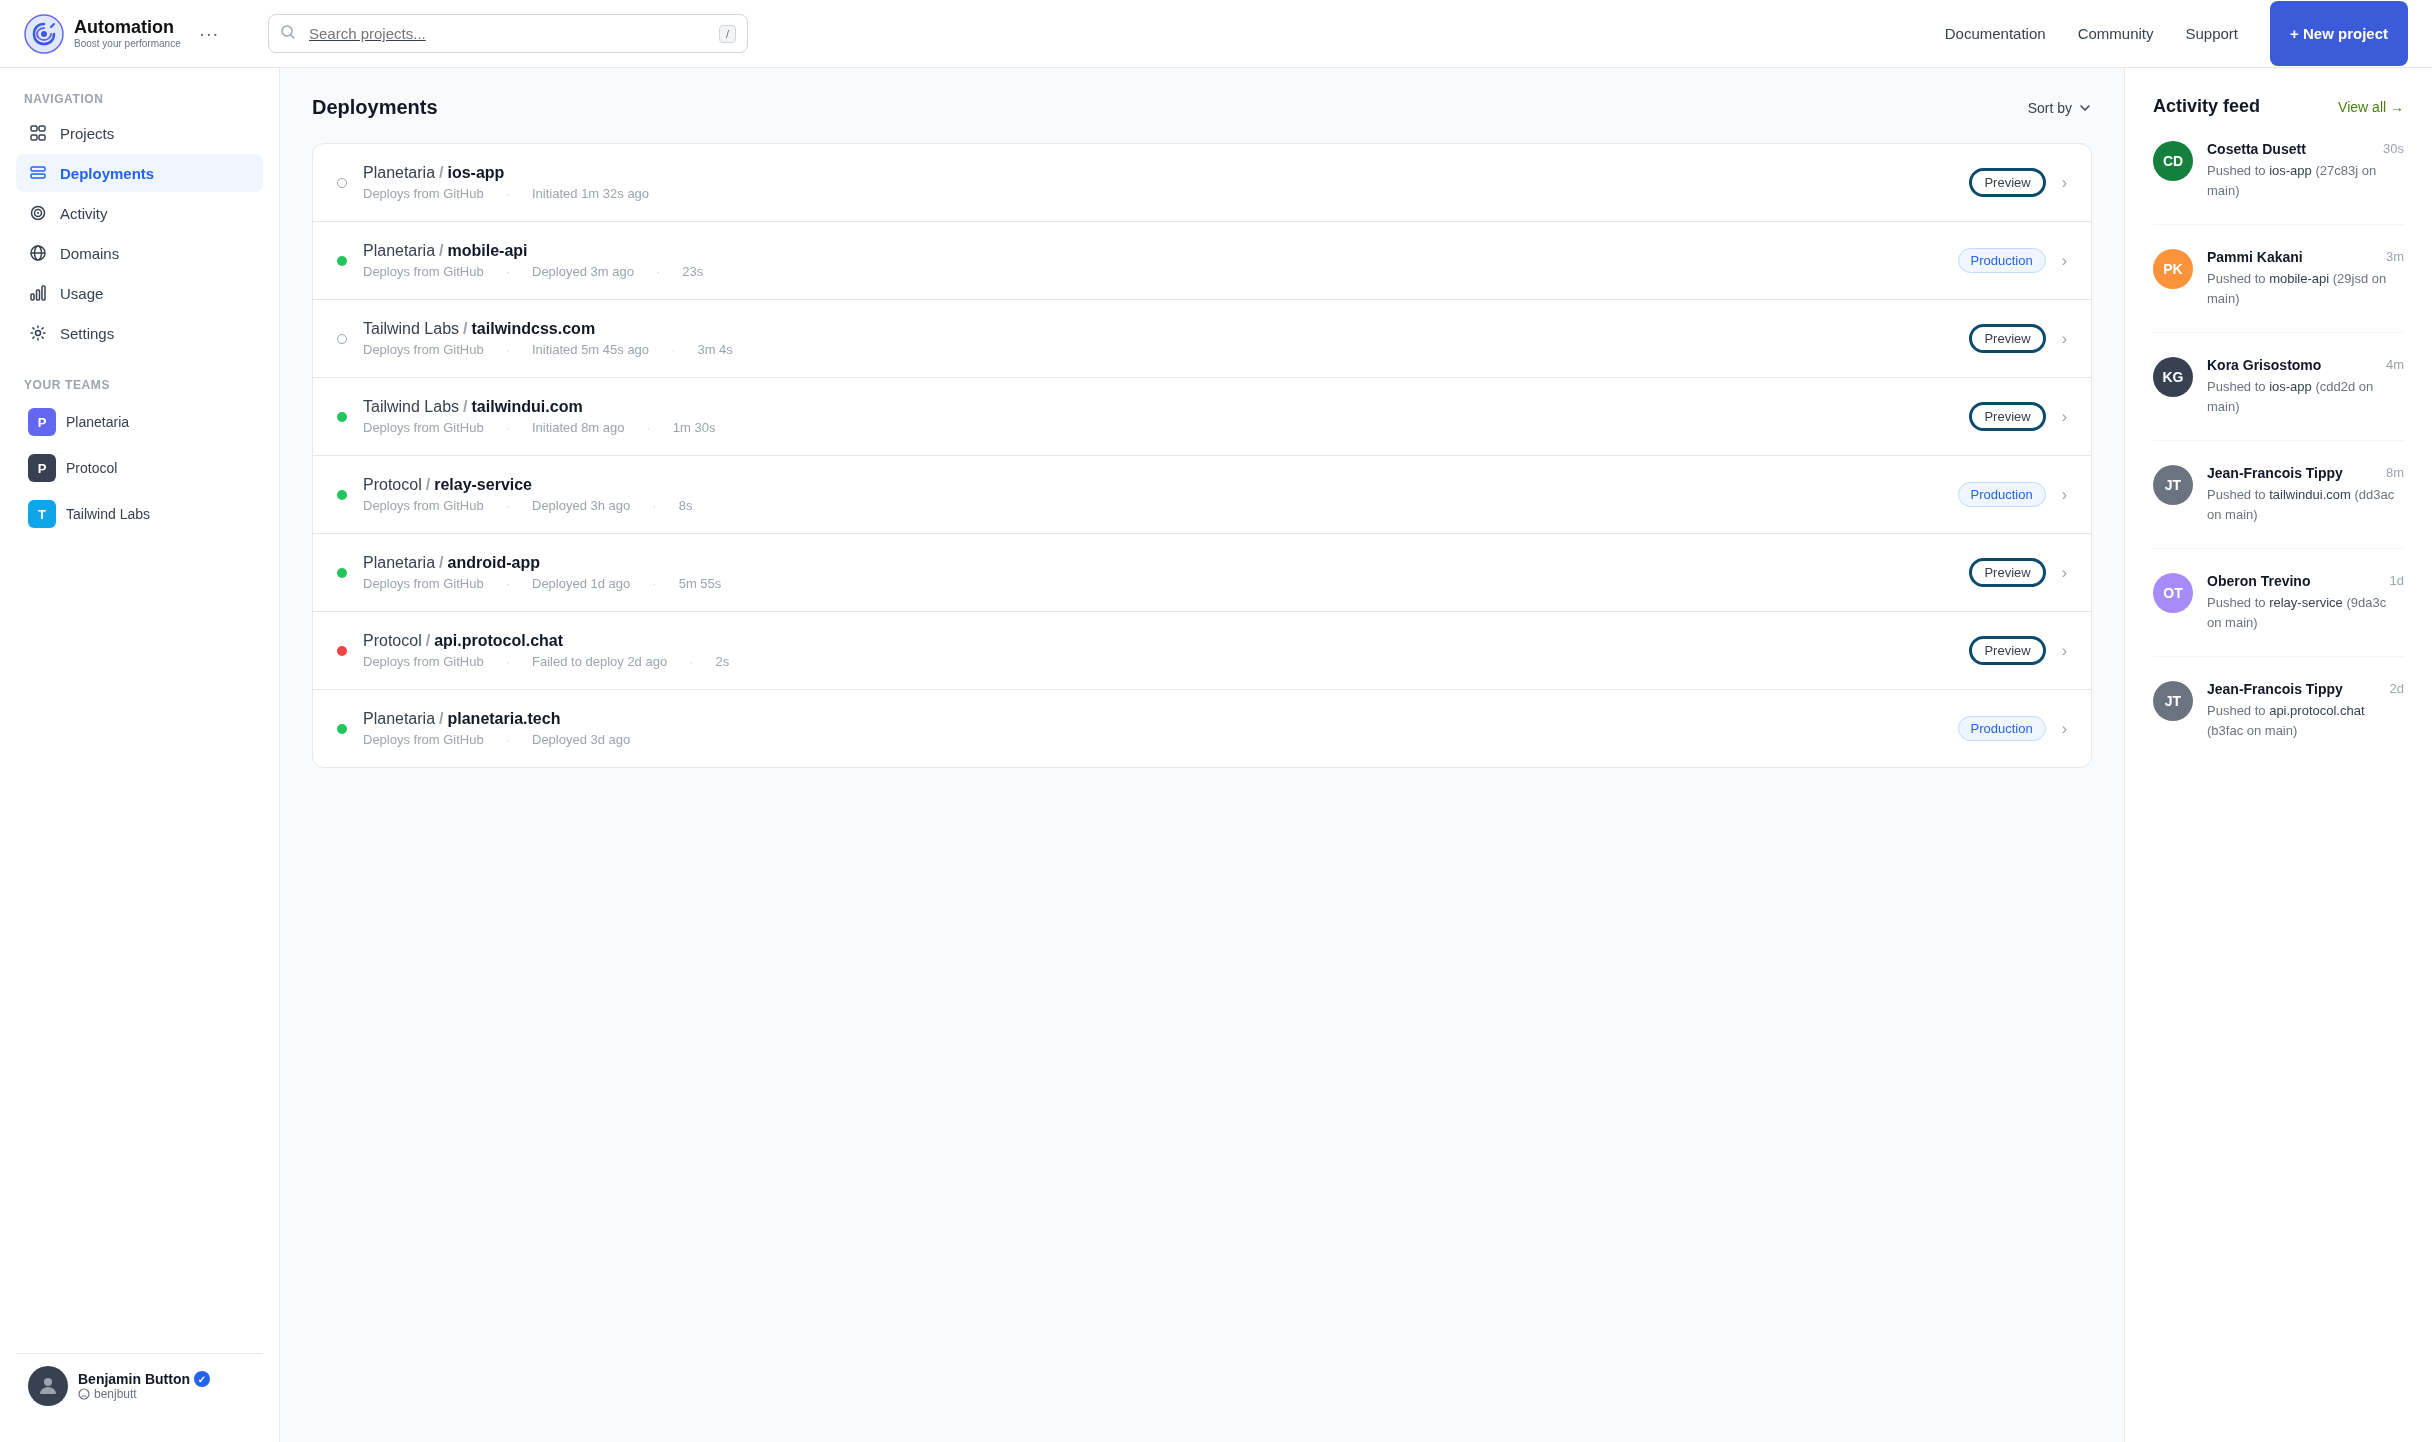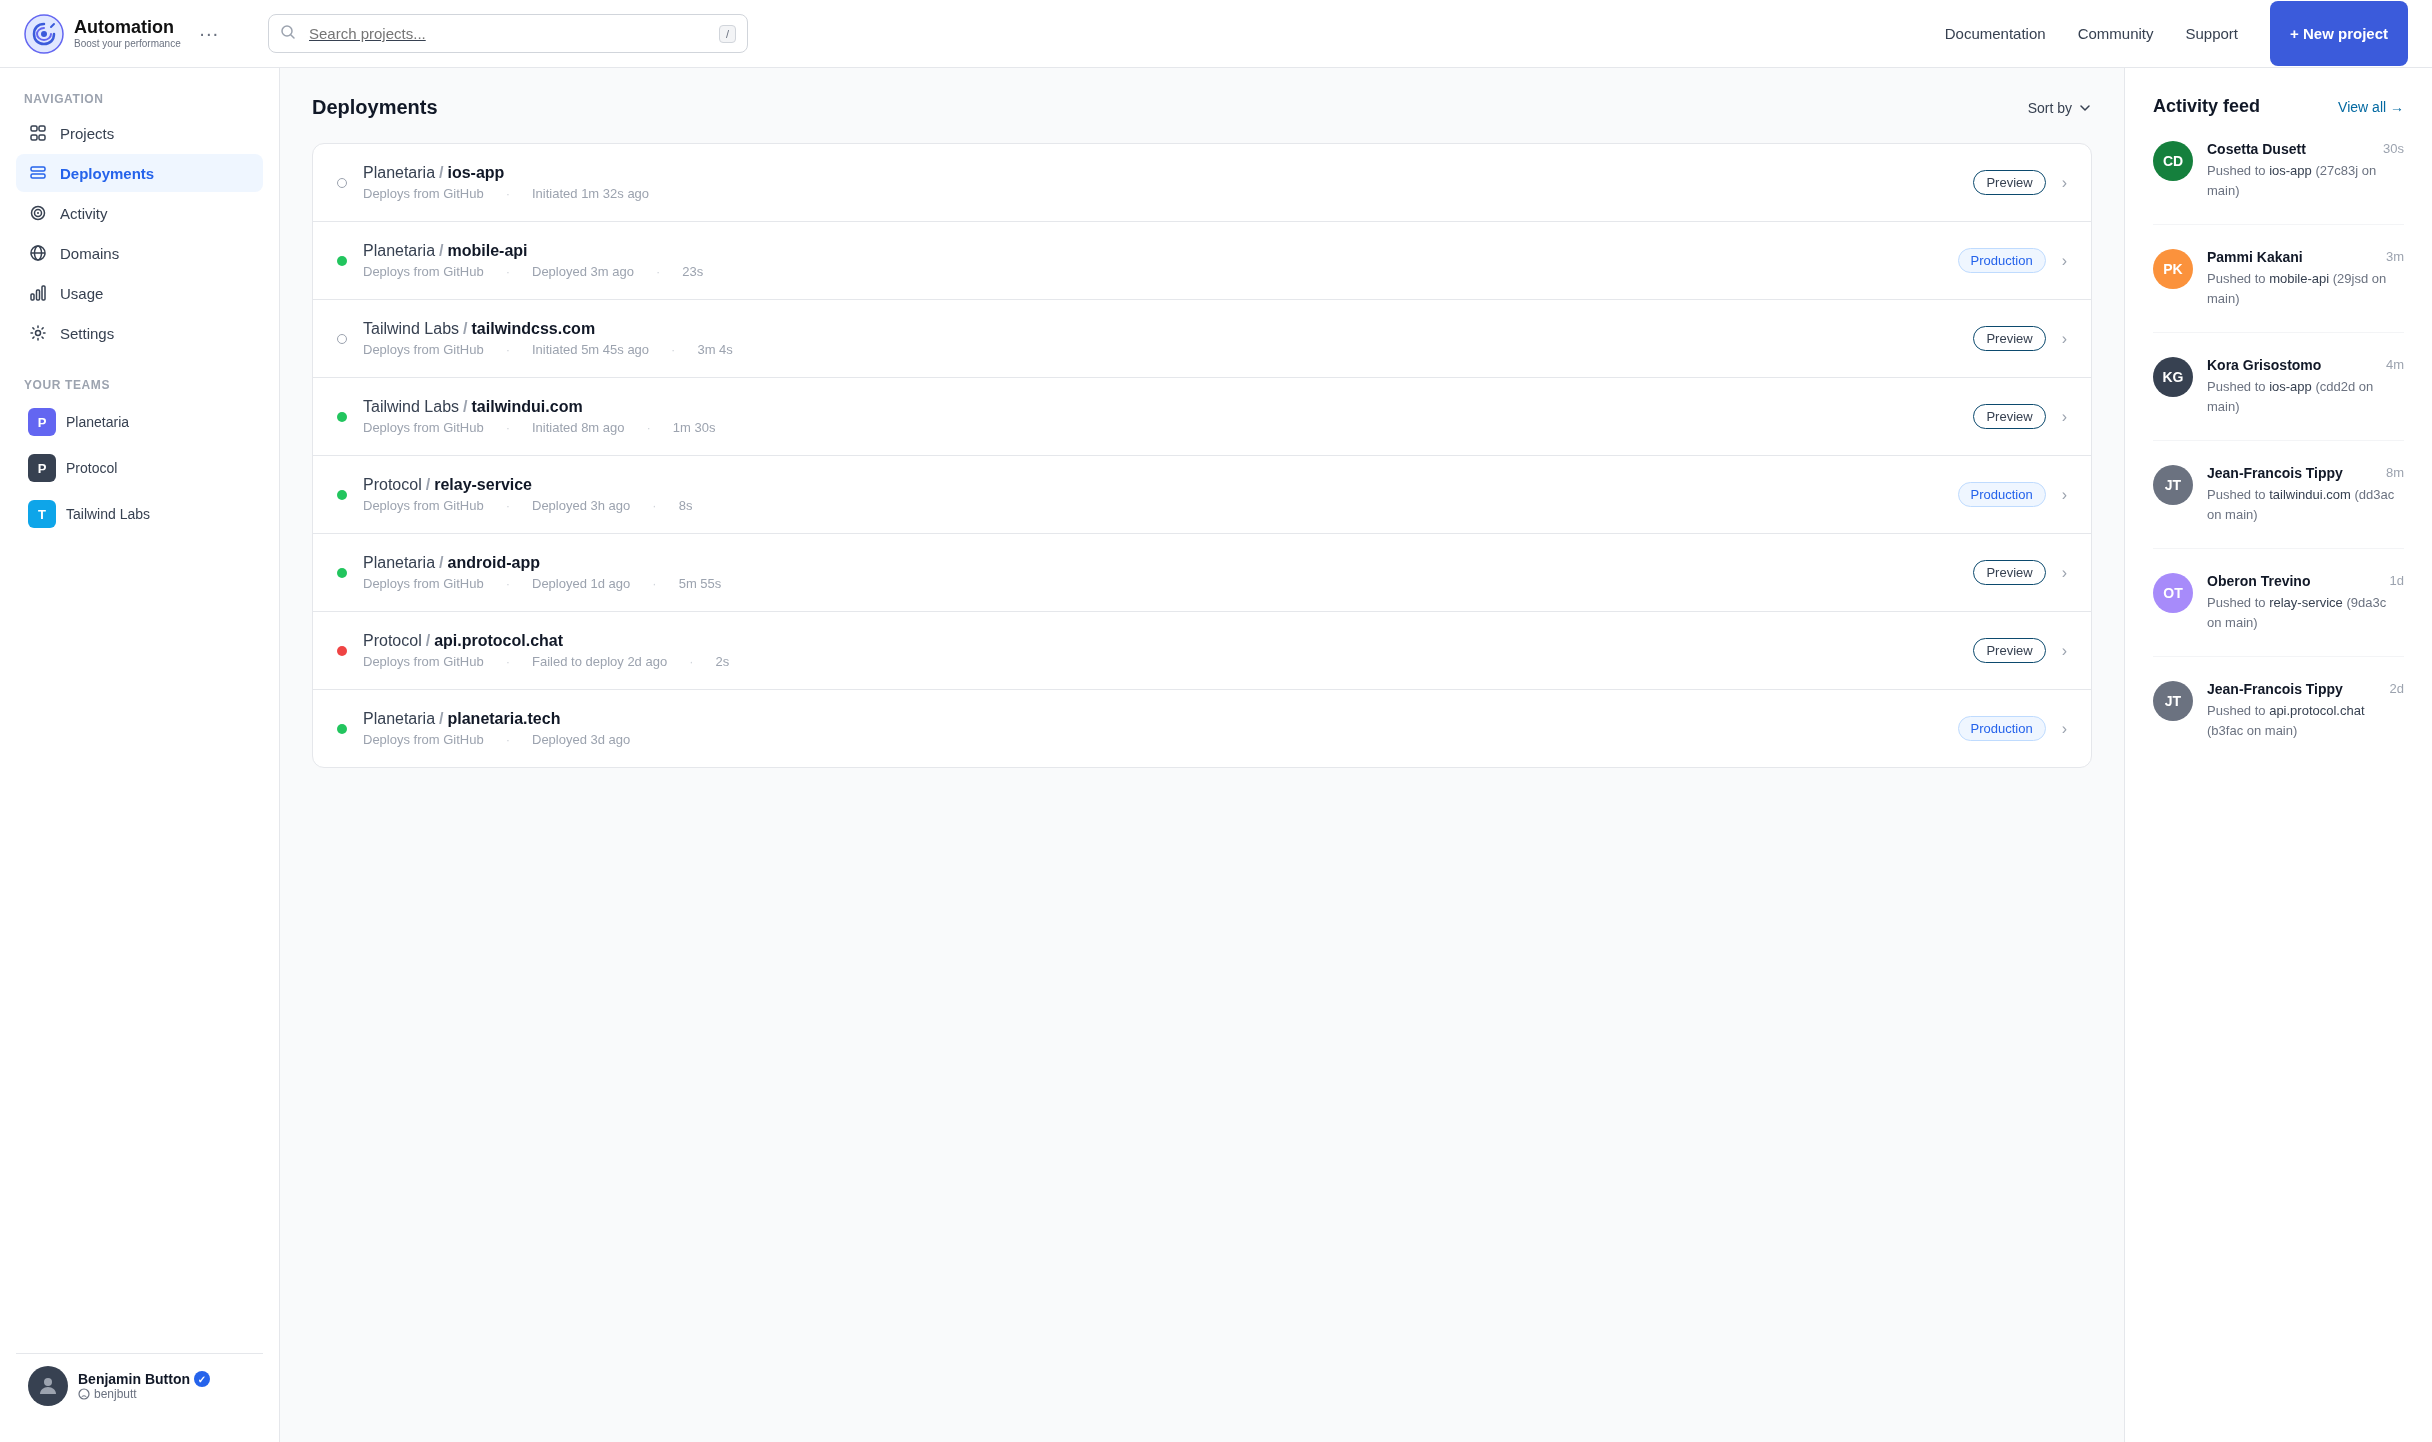--- a/index.html
+++ b/index.html
@@ -58,29 +58,29 @@
     .dep-status-dot.gray { background: #d1d5db; border: 1.5px solid #9ca3af; background: transparent; }
     .dep-status-dot.red { background: #ef4444; }
     .dep-info { flex: 1; }
     .dep-name { font-size: 16px; font-weight: 600; color: #111827; margin-bottom: 4px; }
     .dep-name .org { color: #374151; font-weight: 400; }
     .dep-name .sep { color: #9ca3af; margin: 0 4px; }
     .dep-meta { font-size: 13px; color: #9ca3af; display: flex; align-items: center; gap: 22px; }
     .dep-meta-dot { color: #d1d5db; }
     .dep-badge-area { display: flex; align-items: center; gap: 8px; }
     .badge { padding: 4px 12px; border-radius: 20px; font-size: 13px; font-weight: 500; }
-    .badge.preview { background: #fff; border: 1px solid #0c4a6e; color: #374151; }
+    .badge.preview { background: #fff; border: 3px solid #0c4a6e; color: #374151; }
     .badge.production { background: #eff6ff; border: 1px solid #bfdbfe; color: #2563eb; }
     .dep-chevron { color: #9ca3af; font-size: 16px; margin-left: 8px; }
 
     
     .activity-panel { width: 308px; border-left: 1px solid #e5e7eb; background: #fff; overflow-y: auto; padding: 28px 28px; flex-shrink: 0; }
     .activity-header { display: flex; align-items: center; justify-content: space-between; margin-bottom: 24px; }
     .activity-title { font-size: 18px; font-weight: 700; color: #111827; }
-    .view-all-link { font-size: 14px; color: #0369a1; text-decoration: none; font-weight: 500; display: flex; align-items: center; gap: 4px; }
+    .view-all-link { font-size: 14px; color: #4d7c0f; text-decoration: none; font-weight: 500; display: flex; align-items: center; gap: 4px; }
 
     .activity-item { display: flex; gap: 14px; margin-bottom: 24px; }
     .activity-avatar { width: 40px; height: 40px; border-radius: 50%; flex-shrink: 0; overflow: hidden; display: flex; align-items: center; justify-content: center; font-size: 14px; font-weight: 700; color: #fff; }
     .activity-body { flex: 1; }
     .activity-top { display: flex; align-items: flex-start; justify-content: space-between; margin-bottom: 4px; }
     .activity-name { font-size: 14px; font-weight: 600; color: #111827; }
     .activity-time { font-size: 13px; color: #9ca3af; flex-shrink: 0; }
     .activity-desc { font-size: 13px; color: #6b7280; line-height: 1.5; }
     .activity-desc .highlight { color: #374151; font-weight: 500; }
     .activity-divider { border: none; border-top: 1px solid #f3f4f6; margin-bottom: 24px; }

